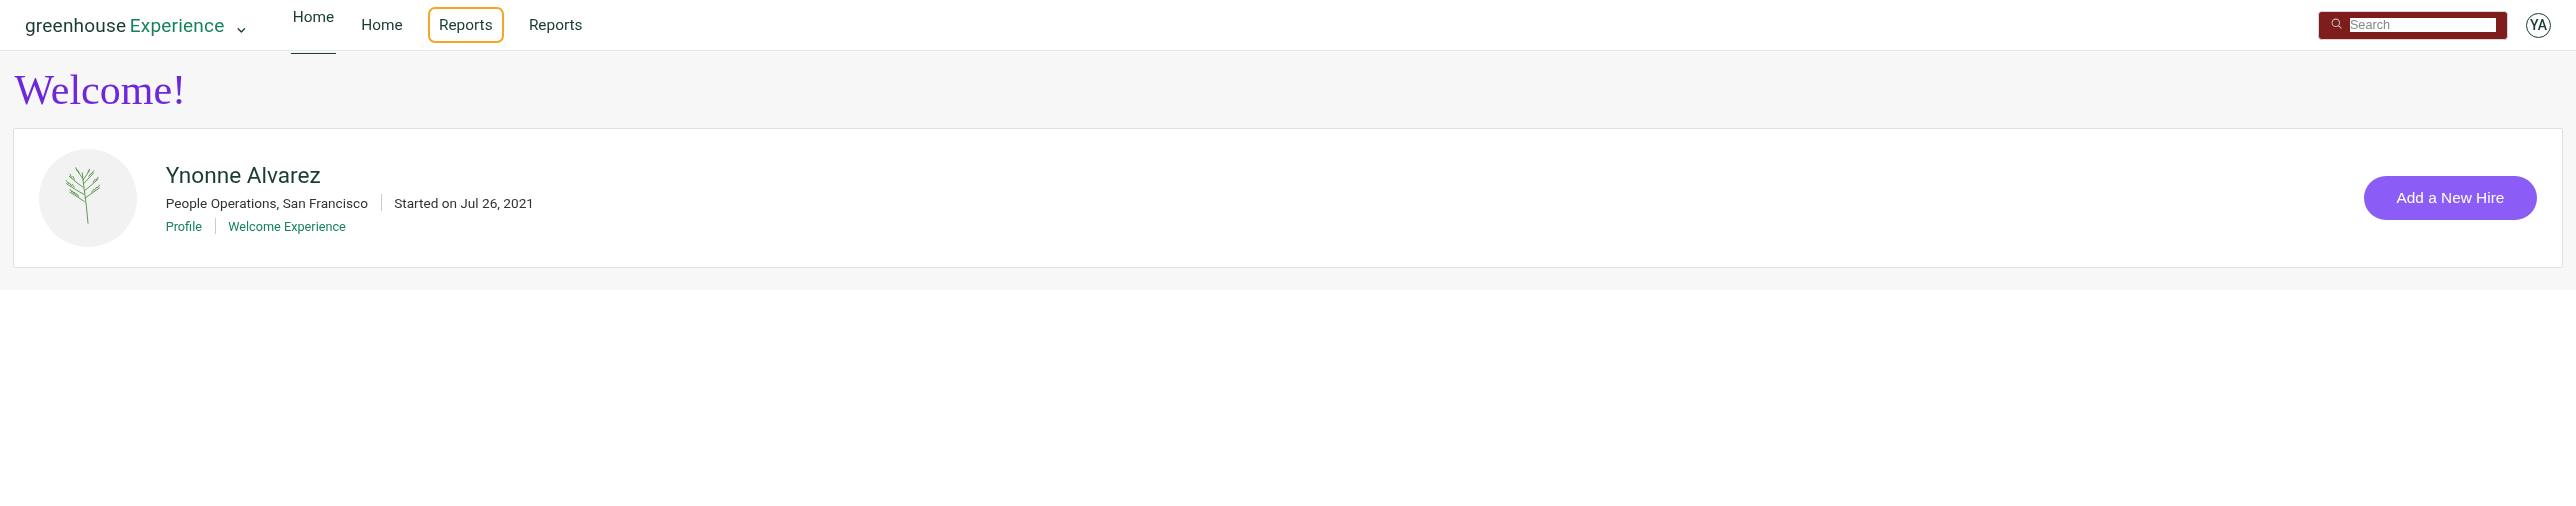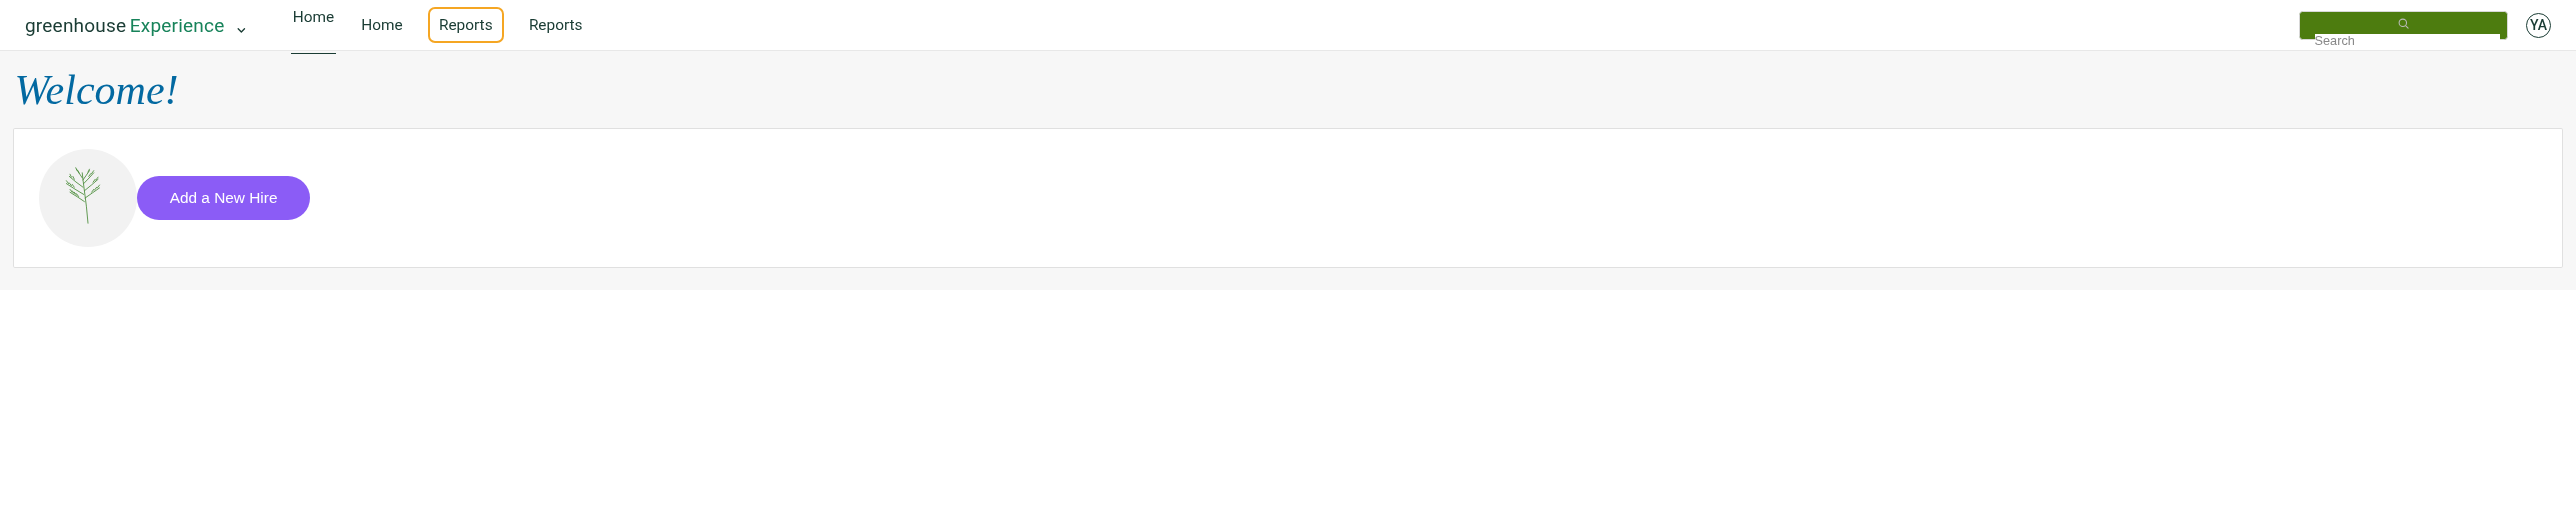--- a/index.html
+++ b/index.html
@@ -67,24 +67,23 @@
       display: flex;
       align-items: center;
       gap: 18px;
     }
     .search-box {
       display: flex;
       align-items: center;
       border: 0.9px solid #d8d8d8;
       border-radius: 3.6px;
       padding: 5.4px 11px;
-      width: 209px;
+      width: 190px;
       height: 29px;
-      background: #4d7c0f;
-      flex-direction: column;
+      background: #7f1d1d;
     }
     .search-box input {
       border: none;
       outline: none;
       font-size: 12.7px;
       width: 100%;
       margin-left: 7.2px;
       color: #333;
     }
     .search-box input::placeholder {
@@ -104,24 +103,23 @@
       cursor: pointer;
     }
     .main {
       background: #f7f7f7;
       padding: 11px 12.7px 22px 12.7px;
       min-height: 235px;
     }
     .welcome-title {
       font-family: Georgia, "Times New Roman", serif;
       font-size: 42px;
-      color: #0369a1;
+      color: #6d28d9;
       font-weight: 400;
       margin: 3.6px 0 14.5px 1.8px;
-      font-style: italic;
     }
     .card {
       background: #fff;
       border: 0.9px solid #e0e0e0;
       border-radius: 1.8px;
       padding: 20px 25px;
       display: flex;
       align-items: center;
     }
     .profile-avatar {
@@ -222,16 +220,29 @@
           <path d="M44 45 Q32 38 20 30 M23 30 L20 26 M27 33 L24 29 M31 35 L28 31"></path>
           <path d="M43 35 Q33 28 24 20 M27 21 L25 17 M31 24 L29 20"></path>
           <path d="M46 50 Q56 43 66 36 M63 36 L66 32 M59 39 L62 35 M55 42 L58 38"></path>
           <path d="M45 40 Q55 32 64 24 M61 25 L64 21 M57 28 L60 24"></path>
           <path d="M44 30 Q52 22 58 15 M55 16 L58 12 M51 20 L54 16"></path>
           <path d="M42 22 Q38 16 34 10 M35 12 L33 8 M38 16 L36 12"></path>
           <path d="M43 25 Q48 18 52 12 M50 14 L52 10"></path>
         </g>
       </svg>
     </div>
+    <div class="profile-info">
+      <div class="profile-name">Ynonne Alvarez</div>
+      <div class="profile-meta">
+        <span>People Operations, San Francisco</span>
+        <span class="meta-divider"></span>
+        <span>Started on Jul 26, 2021</span>
+      </div>
+      <div class="profile-links">
+        <span class="profile-link">Profile</span>
+        <span class="meta-divider"></span>
+        <span class="profile-link">Welcome Experience</span>
+      </div>
+    </div>
     <button class="add-hire-btn">Add a New Hire</button>
   </div>
 </div>
 
 
 </body></html>

